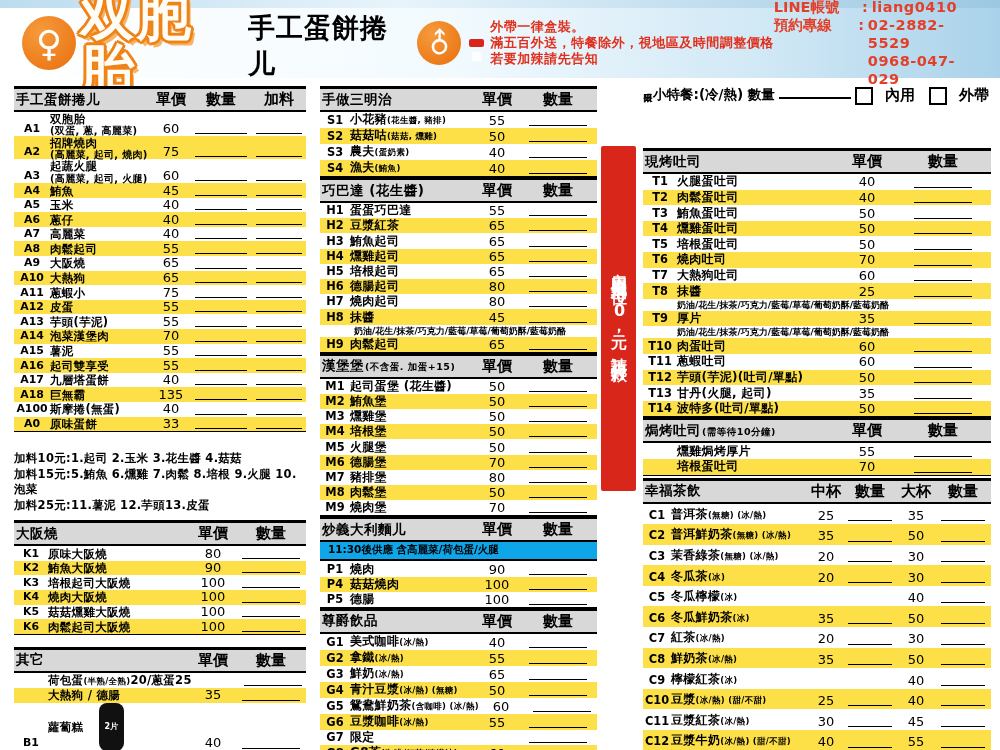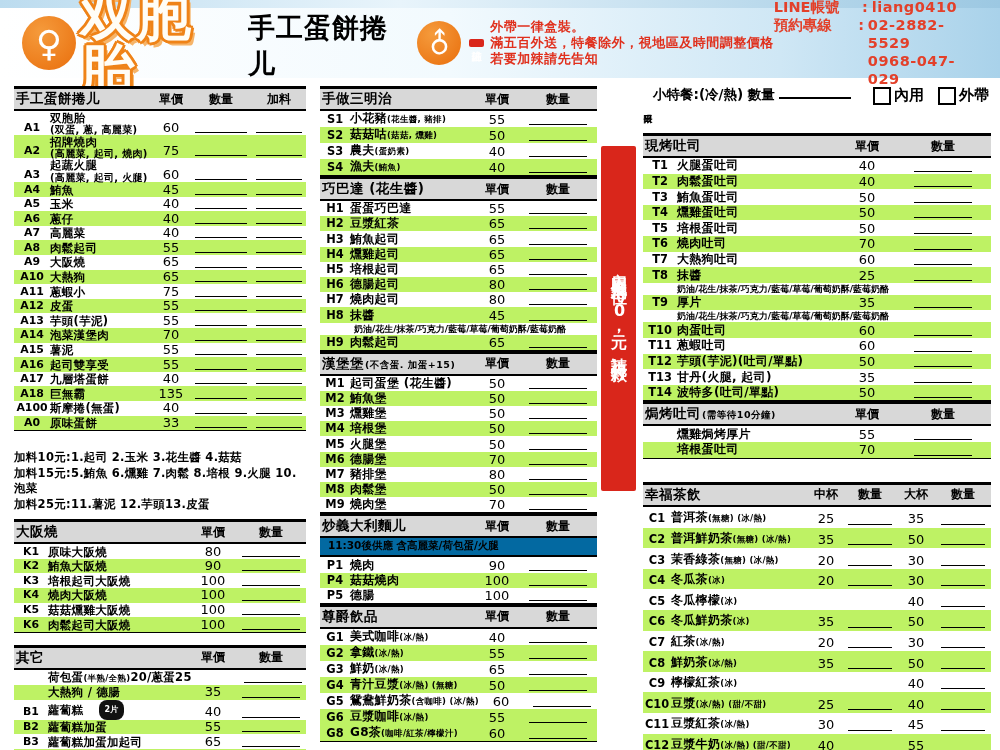--- a/index.html
+++ b/index.html
@@ -35,65 +35,65 @@
   .col-mid{left:320px;width:277px;}
   .col-right{left:643px;top:84px;width:348px;}
   
   .section{background:#fff;border-bottom:1.5px solid #000;}
   .notes-block{background:transparent;border-bottom:none;margin:19px 0 7px;}
   .note-line{font-size:11.5px;font-weight:700;line-height:15.5px;letter-spacing:0.3px;}
   .sec-head{background:#d8d8d8;border-top:3px solid #000;border-bottom:2px solid #000;
     font-weight:800;align-items:center;padding:1px 0;}
   .sec-title{grid-column:span 2;padding-left:2px;font-size:13.5px;letter-spacing:0.5px;white-space:nowrap;}
   .sec-title .tn{font-size:9.5px;margin-left:1px;}
-  .col-label{font-size:12px;text-align:center;white-space:nowrap;}
-  .header-note{font-size:10.5px;font-weight:700;padding:1px 0 2px 8px;border-bottom:2px solid #000;background:#0369a1;}
+  .col-label{font-size:15px;text-align:center;white-space:nowrap;}
+  .header-note{font-size:10.5px;font-weight:700;padding:1px 0 2px 8px;border-bottom:2px solid #000;background:#0ea5e9;}
   
   .g-addon{display:grid;grid-template-columns:36px 1fr 38px 62px 54px;}
   .g-std{display:grid;grid-template-columns:30px 1fr 44px 78px;}
   .col-left .g-std{grid-template-columns:34px 1fr 46px 70px;}
   .col-right .g-std{grid-template-columns:34px 1fr 56px 96px;}
   .g-tea{display:grid;grid-template-columns:28px 1fr 34px 54px 38px 56px;}
   .g-row{align-items:end;}
-  .g-row.alt{background:#bef264;}
+  .g-row.alt{background:#fde047;}
   .col-left .g-row{min-height:14.6px;font-size:11.5px;line-height:14.2px;}
   .col-mid .g-row{min-height:15.2px;font-size:12px;line-height:15px;}
   .col-right .g-row{min-height:15.6px;font-size:12px;line-height:15.2px;}
   .col-right .g-tea{min-height:18.6px;padding:1px 0;}
   .c-code{font-weight:700;text-align:center;font-size:0.95em;}
   .c-name{font-weight:700;letter-spacing:0.3px;white-space:nowrap;}
   .c-name .nt{font-size:8.5px;font-weight:700;}
   .c-name .sub{display:block;font-size:10px;line-height:9.5px;font-weight:700;}
   .badge{display:inline-block;background:#111;color:#fff;border-radius:8px;font-size:8px;
-    line-height:10px;padding:5px 5px;margin-left:16px;vertical-align:2px;}
+    line-height:10px;padding:19px 5px;margin-left:16px;vertical-align:2px;}
   .c-price{text-align:center;font-size:13px;font-weight:400;}
   .c-qty{display:flex;align-items:flex-end;justify-content:center;padding-bottom:2px;}
   .wline{display:inline-block;height:8px;border-bottom:1.7px solid #000;width:54px;}
   .g-addon .c-qty .wline{width:52px;}
   .g-addon .c-add .wline{width:46px;}
   .c-add{display:flex;align-items:flex-end;justify-content:center;padding-bottom:2px;}
   .g-std .wline{width:58px;}
   .g-tea .wline{width:44px;}
   .subnote{font-size:9px;font-weight:700;line-height:12px;padding-left:34px;white-space:nowrap;}
   
   .sec-egg-rolls{margin-bottom:4px;}
   .sec-osaka{margin-bottom:12px;margin-top:2px;}
-  .sec-baked-toast{margin-bottom:23px;}
+  .sec-baked-toast{margin-bottom:2px;}
   
   .banner{position:absolute;left:601px;top:146px;width:35px;height:345px;background:#d9261b;color:#fff;
     writing-mode:vertical-rl;text-orientation:upright;font-size:16px;font-weight:700;letter-spacing:3px;
     display:flex;align-items:center;justify-content:center;border-radius:2px;}
   
-  .special{display:flex;margin-bottom:5px;height:44px;text-align:center;}
+  .special{display:flex;margin-bottom:20px;height:44px;}
   .restrict{writing-mode:vertical-rl;text-orientation:upright;font-size:9px;font-weight:700;
     line-height:10px;letter-spacing:0;padding-top:2px;}
   .meals{font-weight:800;font-size:13.5px;line-height:21px;white-space:nowrap;}
   .meals .wline{width:72px;border-bottom-width:2px;margin-left:4px;}
   .dine-opts{margin-left:auto;display:flex;gap:14px;align-items:flex-start;padding:2px 2px 0 0;}
-  .opt{display:flex;align-items:center;gap:3px;font-weight:800;font-size:15px;}
+  .opt{display:flex;align-items:center;gap:12px;font-weight:800;font-size:15px;}
   .cbx{width:14px;height:14px;border:2px solid #000;background:#fff;display:inline-block;}
 </style>
 </head>
 <body>
 
 <div class="top-strip"></div>
 
 <header>
   <span class="sym-circle female">
       <span>♀</span>
@@ -760,20 +760,28 @@
         </div>
       </div>
       <div class="g-row g-std alt">
         <div class="c-code">G6</div>
         <div class="c-name"><span class="nm">豆漿咖啡</span><span class="nt">(冰/熱)</span></div>
         <div class="c-price">55</div>
         <div class="c-qty">
           <span class="wline"></span>
         </div>
       </div>
+      <div class="g-row g-std">
+        <div class="c-code">G7</div>
+        <div class="c-name"><span class="nm">限定</span></div>
+        <div class="c-price"></div>
+        <div class="c-qty">
+          <span class="wline"></span>
+        </div>
+      </div>
       <div class="g-row g-std alt">
         <div class="c-code">G8</div>
         <div class="c-name"><span class="nm">G8茶</span><span class="nt">(咖啡/紅茶/檸檬汁)</span></div>
         <div class="c-price">60</div>
         <div class="c-qty">
           <span class="wline"></span>
         </div>
       </div>
     </div>
   </div>

